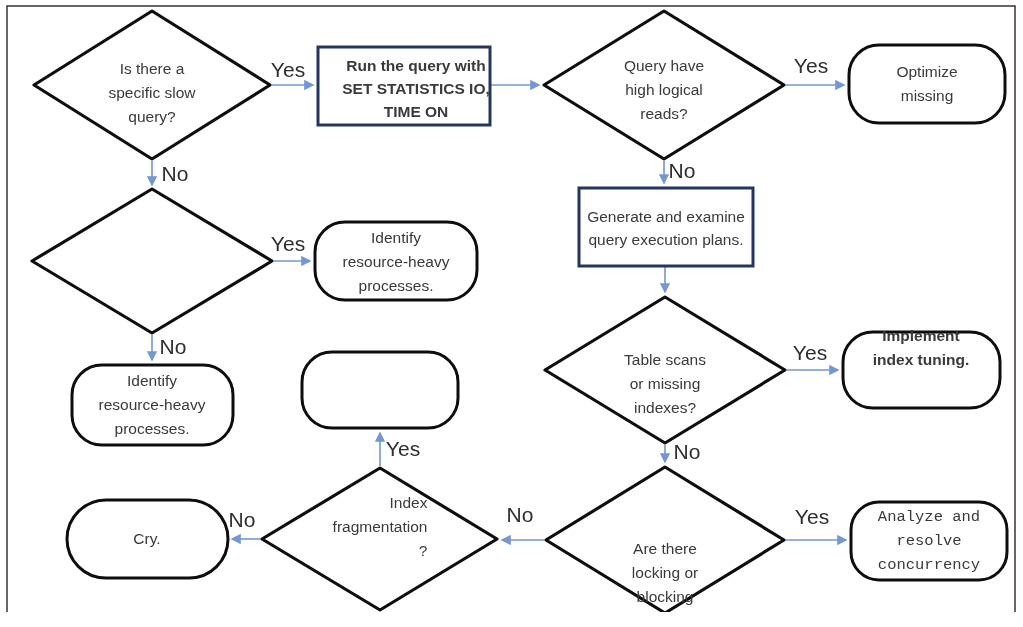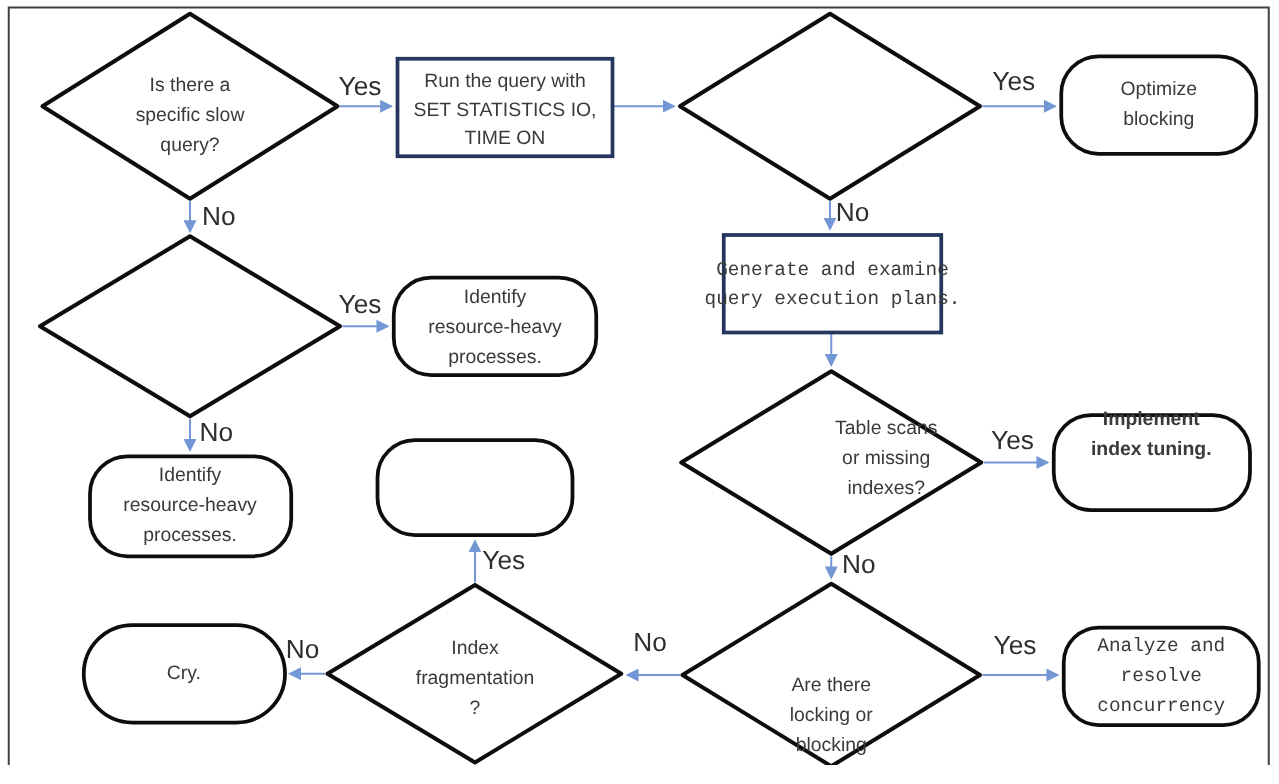--- a/index.html
+++ b/index.html
@@ -90,43 +90,46 @@
     <rect class="terminator-shape" x="72" y="365" width="161" height="80" rx="30"></rect>
     <rect class="terminator-shape" x="302" y="352" width="156" height="76" rx="30"></rect>
     <rect class="terminator-shape" x="843" y="332" width="157" height="76" rx="30"></rect>
     <rect class="terminator-shape" x="851" y="502" width="156" height="78" rx="28"></rect>
     <rect class="terminator-shape" x="67" y="500" width="161" height="78" rx="39"></rect>
   </svg>
 
   <div class="node-text" style="left:152px; top:93px;">Is there a
 specific slow
 query?</div>
-  <div class="node-text process-text" style="left:404px; top:88px;">Run the query with
+  <div class="node-text process-text" style="left:416px; top:88px;font-weight:bold;">Run the query with
 SET STATISTICS IO,
 TIME ON</div>
+  <div class="node-text" style="left:664px; top:90px;">Query have
+high logical
+reads?</div>
   <div class="node-text" style="left:927px; top:84px;">Optimize
-blocking</div>
+missing</div>
   <div class="node-text" style="left:396px; top:262px;">Identify
 resource-heavy
 processes.</div>
-  <div class="node-text process-text" style="left:666px; top:228px;font-family:Liberation Mono, monospace;">Generate and examine
+  <div class="node-text process-text" style="left:666px; top:228px;">Generate and examine
 query execution plans.</div>
-  <div class="node-text" style="left:665px; top:367px;margin-left:44px;">Table scans
+  <div class="node-text" style="left:665px; top:384px;">Table scans
 or missing
 indexes?</div>
   <div class="node-text" style="left:921px; top:348px;font-weight:bold;">Implement
 index tuning.</div>
   <div class="node-text" style="left:665px; top:541px;margin-top:44px;">Are there
 locking or
 blocking
 issues?</div>
   <div class="node-text" style="left:929px; top:541px;font-family:Liberation Mono, monospace;">Analyze and
 resolve
 concurrency</div>
-  <div class="node-text" style="left:380px; top:543px;">Index
+  <div class="node-text" style="left:380px; top:527px;text-align:right;">Index
 fragmentation
 ?</div>
   <div class="node-text" style="left:152px; top:405px;">Identify
 resource-heavy
 processes.</div>
   <div class="node-text" style="left:147px; top:539px;">Cry.</div>
 
   <div class="edge-label" style="left:288px; top:70px;">Yes</div>
   <div class="edge-label" style="left:175px; top:174px;">No</div>
   <div class="edge-label" style="left:811px; top:66px;">Yes</div>

